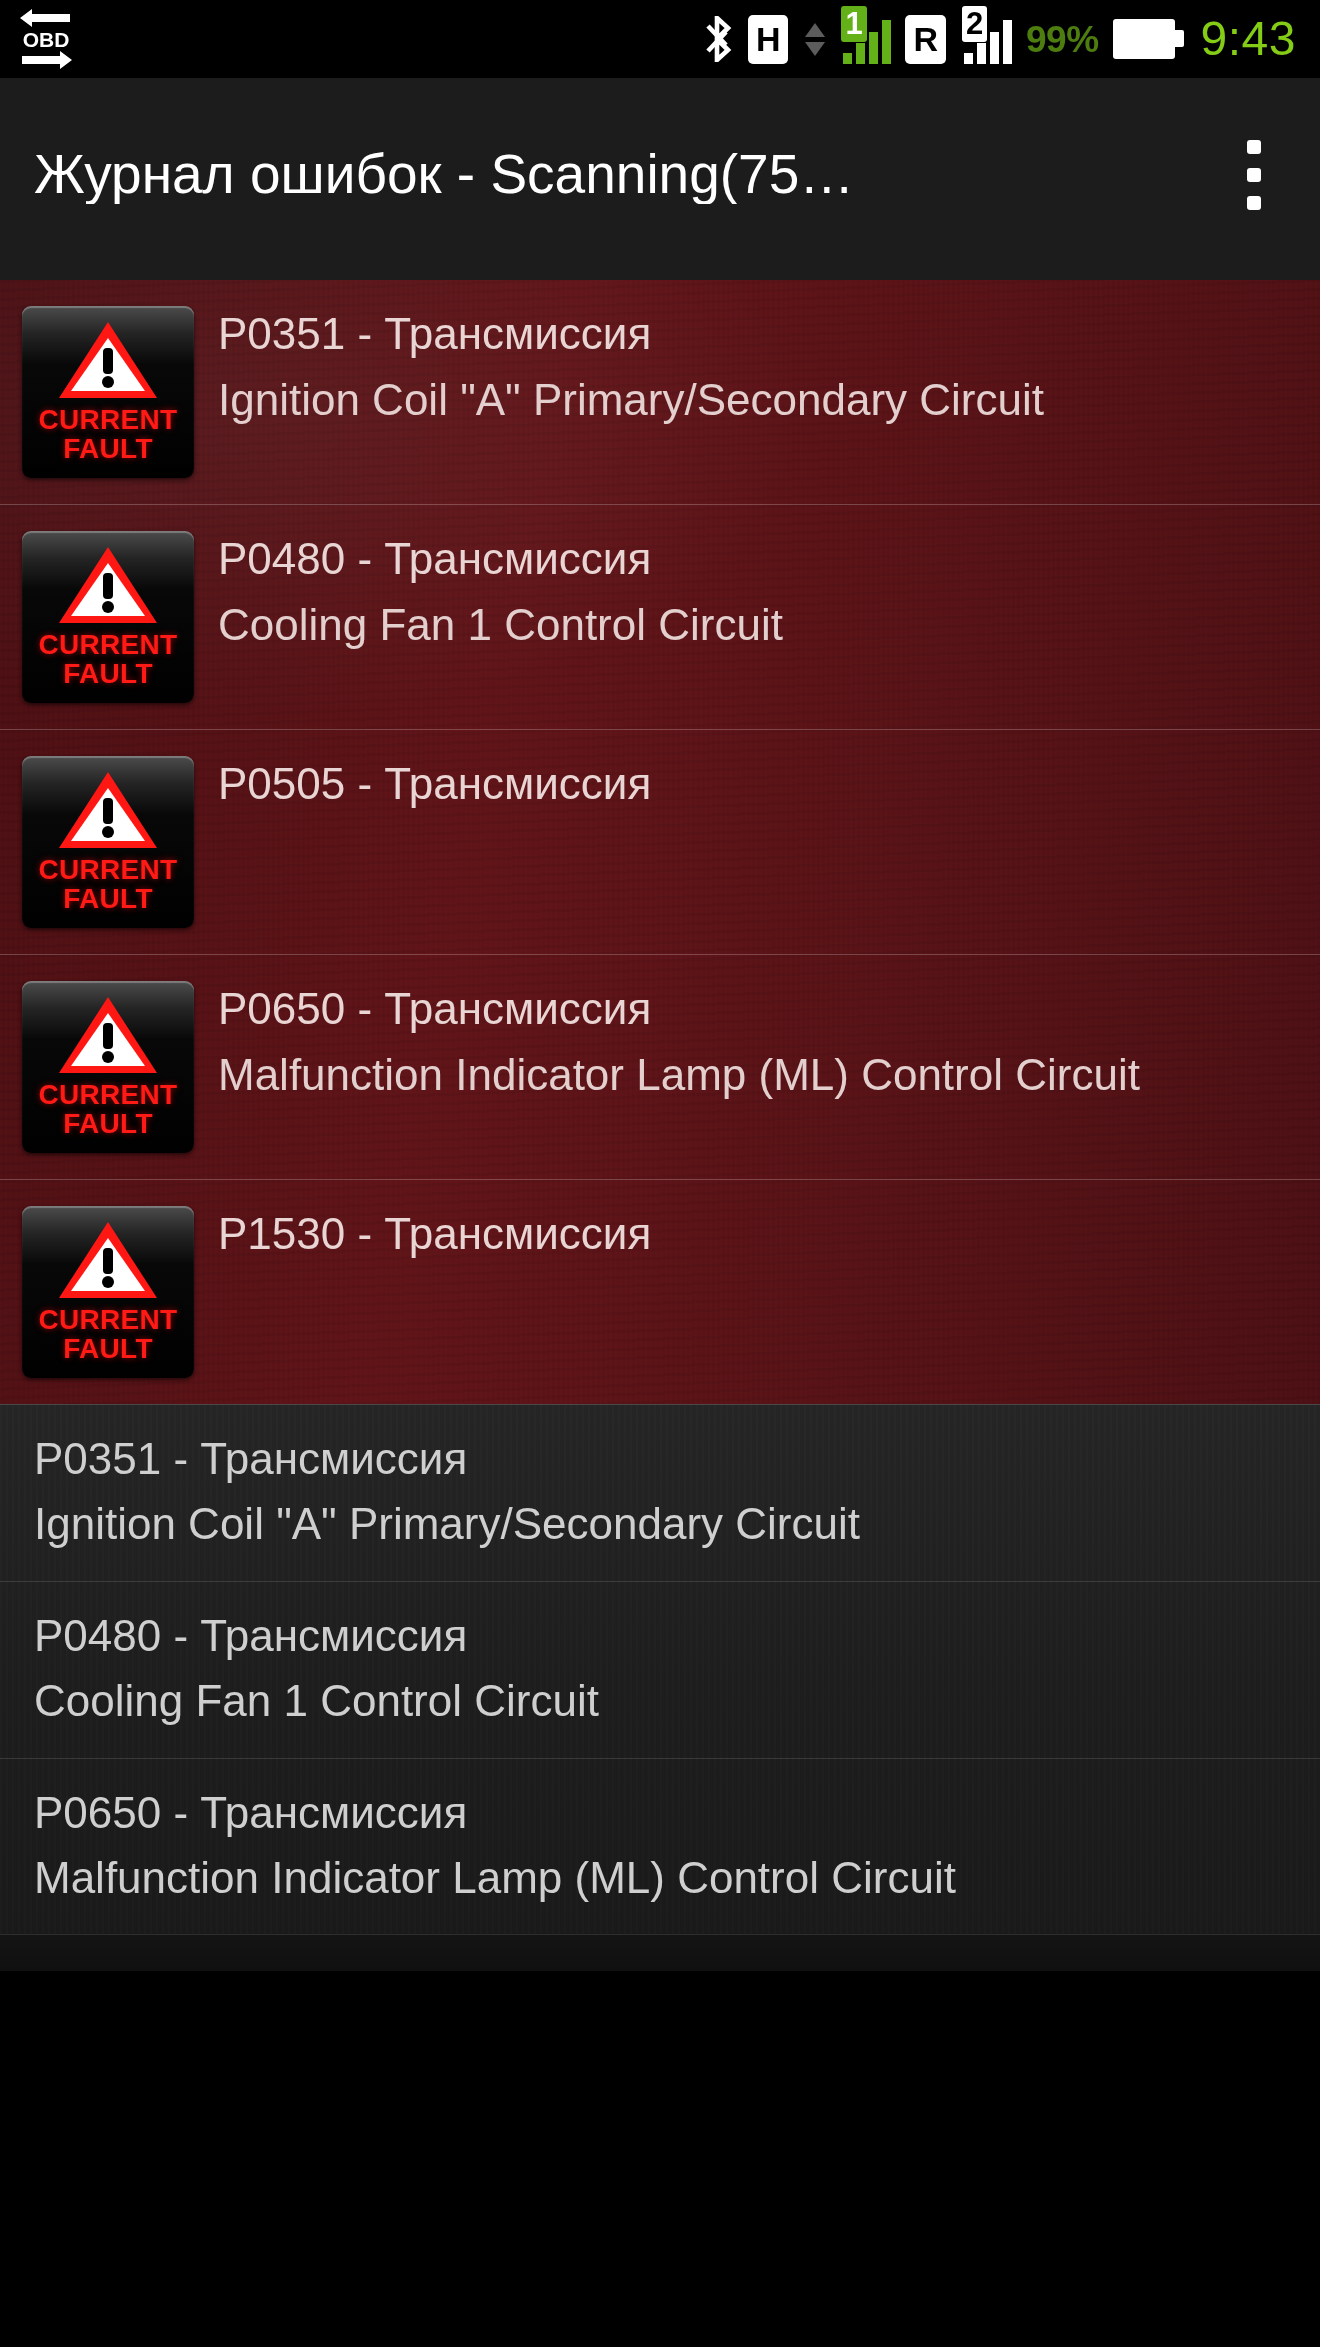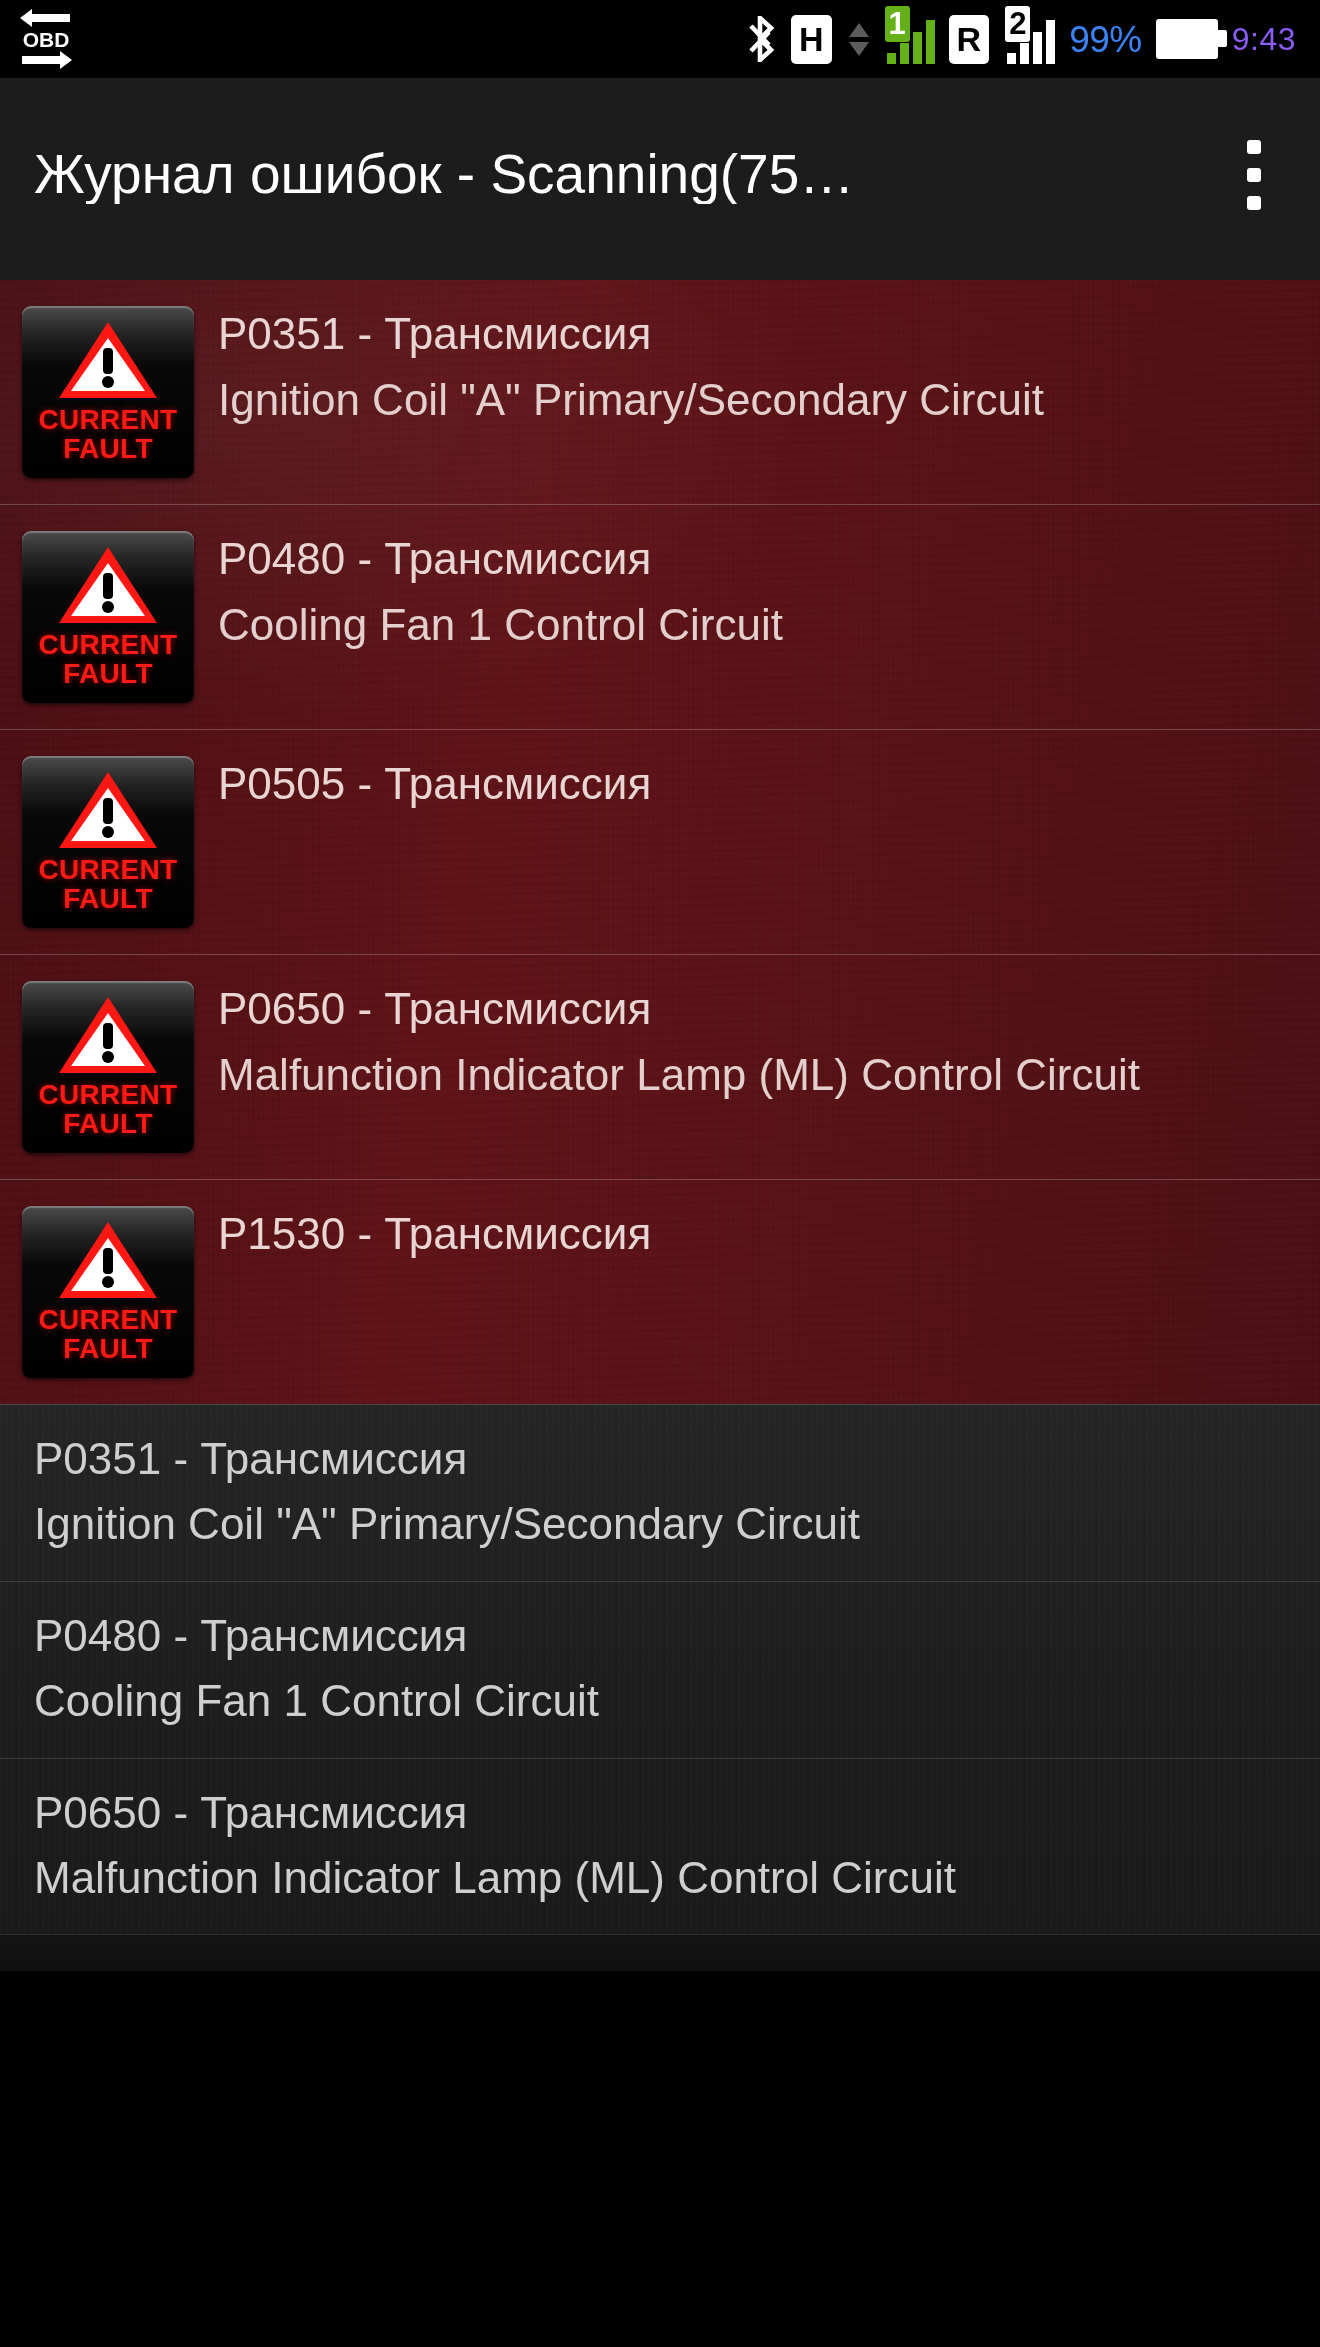--- a/index.html
+++ b/index.html
@@ -102,23 +102,23 @@
     font-size: 31px;
     font-weight: bold;
     line-height: 1;
     padding: 2px 4px 3px 4px;
     border-radius: 3px;
   }
   .sim-num.green { background: #63b018; color: #fff; }
   .sim-num.white { background: #ffffff; color: #000; }
 
   .batt-pct {
-    color: #3b82f6;
+    color: #4d7c0f;
     font-size: 37px;
-    font-weight: normal;
+    font-weight: bold;
     line-height: 1;
     letter-spacing: -0.5px;
   }
   .batt-icon {
     position: relative;
     width: 62px;
     height: 40px;
     background: #fff;
     border-radius: 3px;
   }
@@ -126,23 +126,24 @@
     content: "";
     position: absolute;
     right: -9px;
     top: 11px;
     width: 9px;
     height: 17px;
     background: #fff;
     border-radius: 0 2px 2px 0;
   }
   .sb-clock {
-    color: #8b5cf6;
-    font-size: 32px;
+    color: #84cc16;
+    font-size: 48px;
     line-height: 1;
+    margin-left: 12px;
     letter-spacing: 0.5px;
   }
 
   
   .appbar {
     height: 202px;
     background: #1c1c1c;
     display: flex;
     align-items: center;
     box-sizing: border-box;

